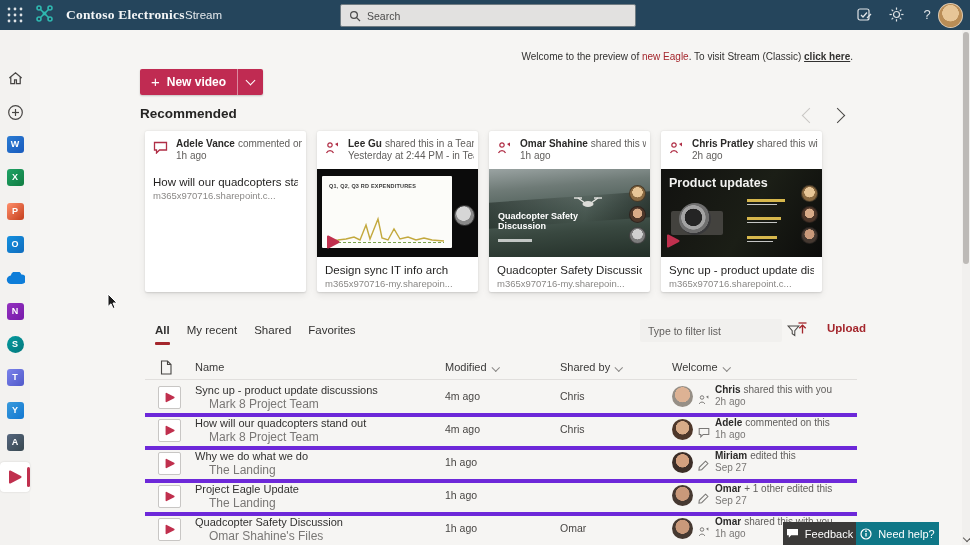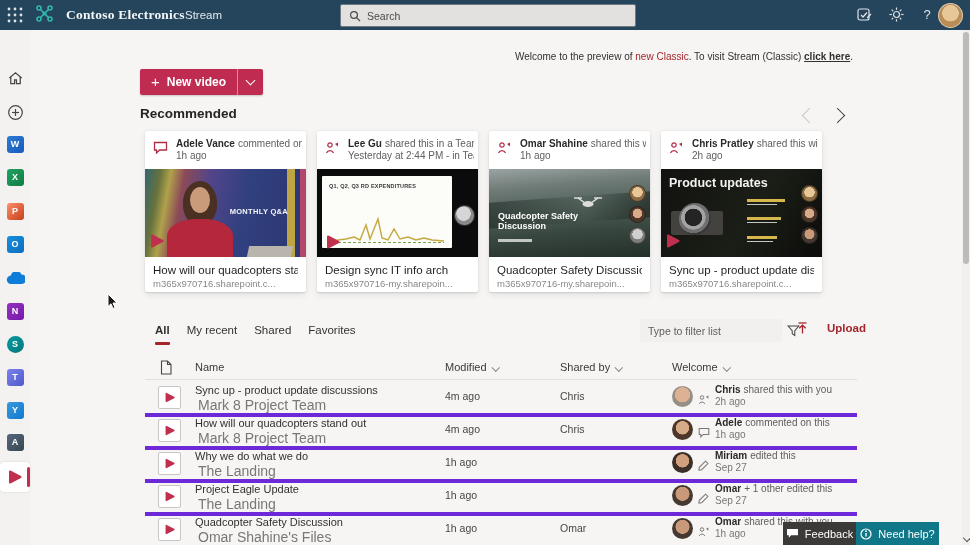--- a/index.html
+++ b/index.html
@@ -90,21 +90,21 @@
   .thead{position:absolute;left:145px;top:356px;width:712px;height:23px;border-bottom:1px solid #e1dfdd;font-size:11px;color:#3b3a39;}
   .thead .hname{position:absolute;left:50px;top:5px;}
   .thead .hmod{position:absolute;left:300px;top:5px;cursor:pointer;}
   .thead .hsh{position:absolute;left:415px;top:5px;cursor:pointer;}
   .thead .hact{position:absolute;left:527px;top:5px;cursor:pointer;}
   .thead svg{position:absolute;left:15px;top:4px;}
   .sorty{display:inline-block;width:4.5px;height:4.5px;border-right:1.2px solid #8a8886;border-bottom:1.2px solid #8a8886;transform:rotate(45deg) translate(-1px,-1px);margin-left:6px;}
   .trow{position:absolute;left:145px;width:712px;height:33px;border-bottom:4px solid #6d28d9;cursor:pointer;}
   .rthumb{position:absolute;left:13px;top:6px;width:21px;height:21px;background:#fff;border:1px solid #c8c6c4;border-radius:2px;display:flex;align-items:center;justify-content:center;}
   .rt1{position:absolute;left:50px;top:4px;font-size:11px;color:#323130;white-space:nowrap;}
-  .rt2{position:absolute;left:53px;top:17px;font-size:14px;color:#797775;white-space:nowrap;text-align:center;}
+  .rt2{position:absolute;left:64px;top:17px;font-size:12px;color:#797775;white-space:nowrap;text-align:center;}
   .rmod{position:absolute;left:300px;top:10px;font-size:10.5px;color:#484644;}
   .rsh{position:absolute;left:415px;top:10px;font-size:10.5px;color:#484644;}
   .rav{position:absolute;left:527px;top:6px;width:21px;height:21px;border-radius:50%;}
   .ricon{position:absolute;left:553px;top:11px;}
   .ra1{position:absolute;left:570px;top:4px;font-size:10px;color:#605e5c;white-space:nowrap;}
   .ra1 b{color:#2b2a29;margin-right:3px;}
   .ra2{position:absolute;left:570px;top:16px;font-size:10px;color:#797775;}
   .av-chris{background:radial-gradient(circle at 50% 42%,#ddb294 0 46%,#968f86 48% 100%);}
   .av-adele{background:radial-gradient(circle at 50% 42%,#d8ab88 0 40%,#4e372a 43% 100%);}
   .av-miriam{background:radial-gradient(circle at 50% 42%,#d3a07f 0 40%,#3c2e28 43% 100%);}
@@ -242,21 +242,21 @@
       <svg width="16" height="16" viewBox="0 0 16 16">
           <polygon points="3,2.5 13.5,8 3,13.5" fill="#c0304e" stroke="#c0304e" stroke-width="2" stroke-linejoin="round"></polygon>
         </svg>
       <span class="bar"></span>
     </div>
     <div class="rit" style="top:511px">
       
     </div>
   </div>
 
-  <div class="banner"><span>Welcome to the preview of </span><span class="hl">new Classic</span><span>. To visit Stream (Classic) </span><a>click here</a><span>.</span></div>
+  <div class="banner"><span>Welcome to the preview of </span><span class="hl">new Eagle</span><span>. To visit Stream (Classic) </span><a>click here</a><span>.</span></div>
 
   <div class="newvideo">
     <div class="nv-main">
         <span class="plus">+</span>
         <span>New video</span>
       </div>
     <div class="nv-split">
         <span class="chev"></span>
       </div>
   </div>
@@ -265,32 +265,20 @@
   <div class="carchev left"></div>
   <div class="carchev right"></div>
 
   <div class="card" style="left:145px">
     <div class="chdr">
       <span class="cicon"><svg width="15" height="13" viewBox="0 0 15 13">
             <path d="M1.5 1.5 h12 v7.5 h-7 l-3 3 v-3 h-2 z" fill="none" stroke="#b02e46" stroke-width="1.3"></path>
           </svg></span>
       <div class="l1"><b>Adele Vance</b><span>commented on this</span></div>
       <div class="l2">1h ago</div>
-    </div>
-    <div class="thumb t1">
-      <div class="ystripe"></div>
-        <div class="pstripe"></div>
-      <div class="hair"></div>
-        <div class="face"></div>
-        <div class="body"></div>
-        <div class="laptop"></div>
-      <div class="otext">MONTHLY Q&amp;A</div>
-      <span class="playbadge"><svg width="14" height="14" viewBox="0 0 14 14">
-            <polygon points="2,1.5 12.5,7 2,12.5" fill="#c0304e" stroke="#c0304e" stroke-width="2" stroke-linejoin="round"></polygon>
-          </svg></span>
     </div>
     <div class="ctitle">How will our quadcopters stand out</div>
     <div class="csite">m365x970716.sharepoint.c...</div>
   </div>
 
   <div class="card" style="left:317px">
     <div class="chdr">
       <span class="cicon"><svg width="15" height="13" viewBox="0 0 15 13">
             <g fill="none" stroke="#b02e46" stroke-width="1.2">
               <circle cx="5" cy="4" r="2.2"></circle>

